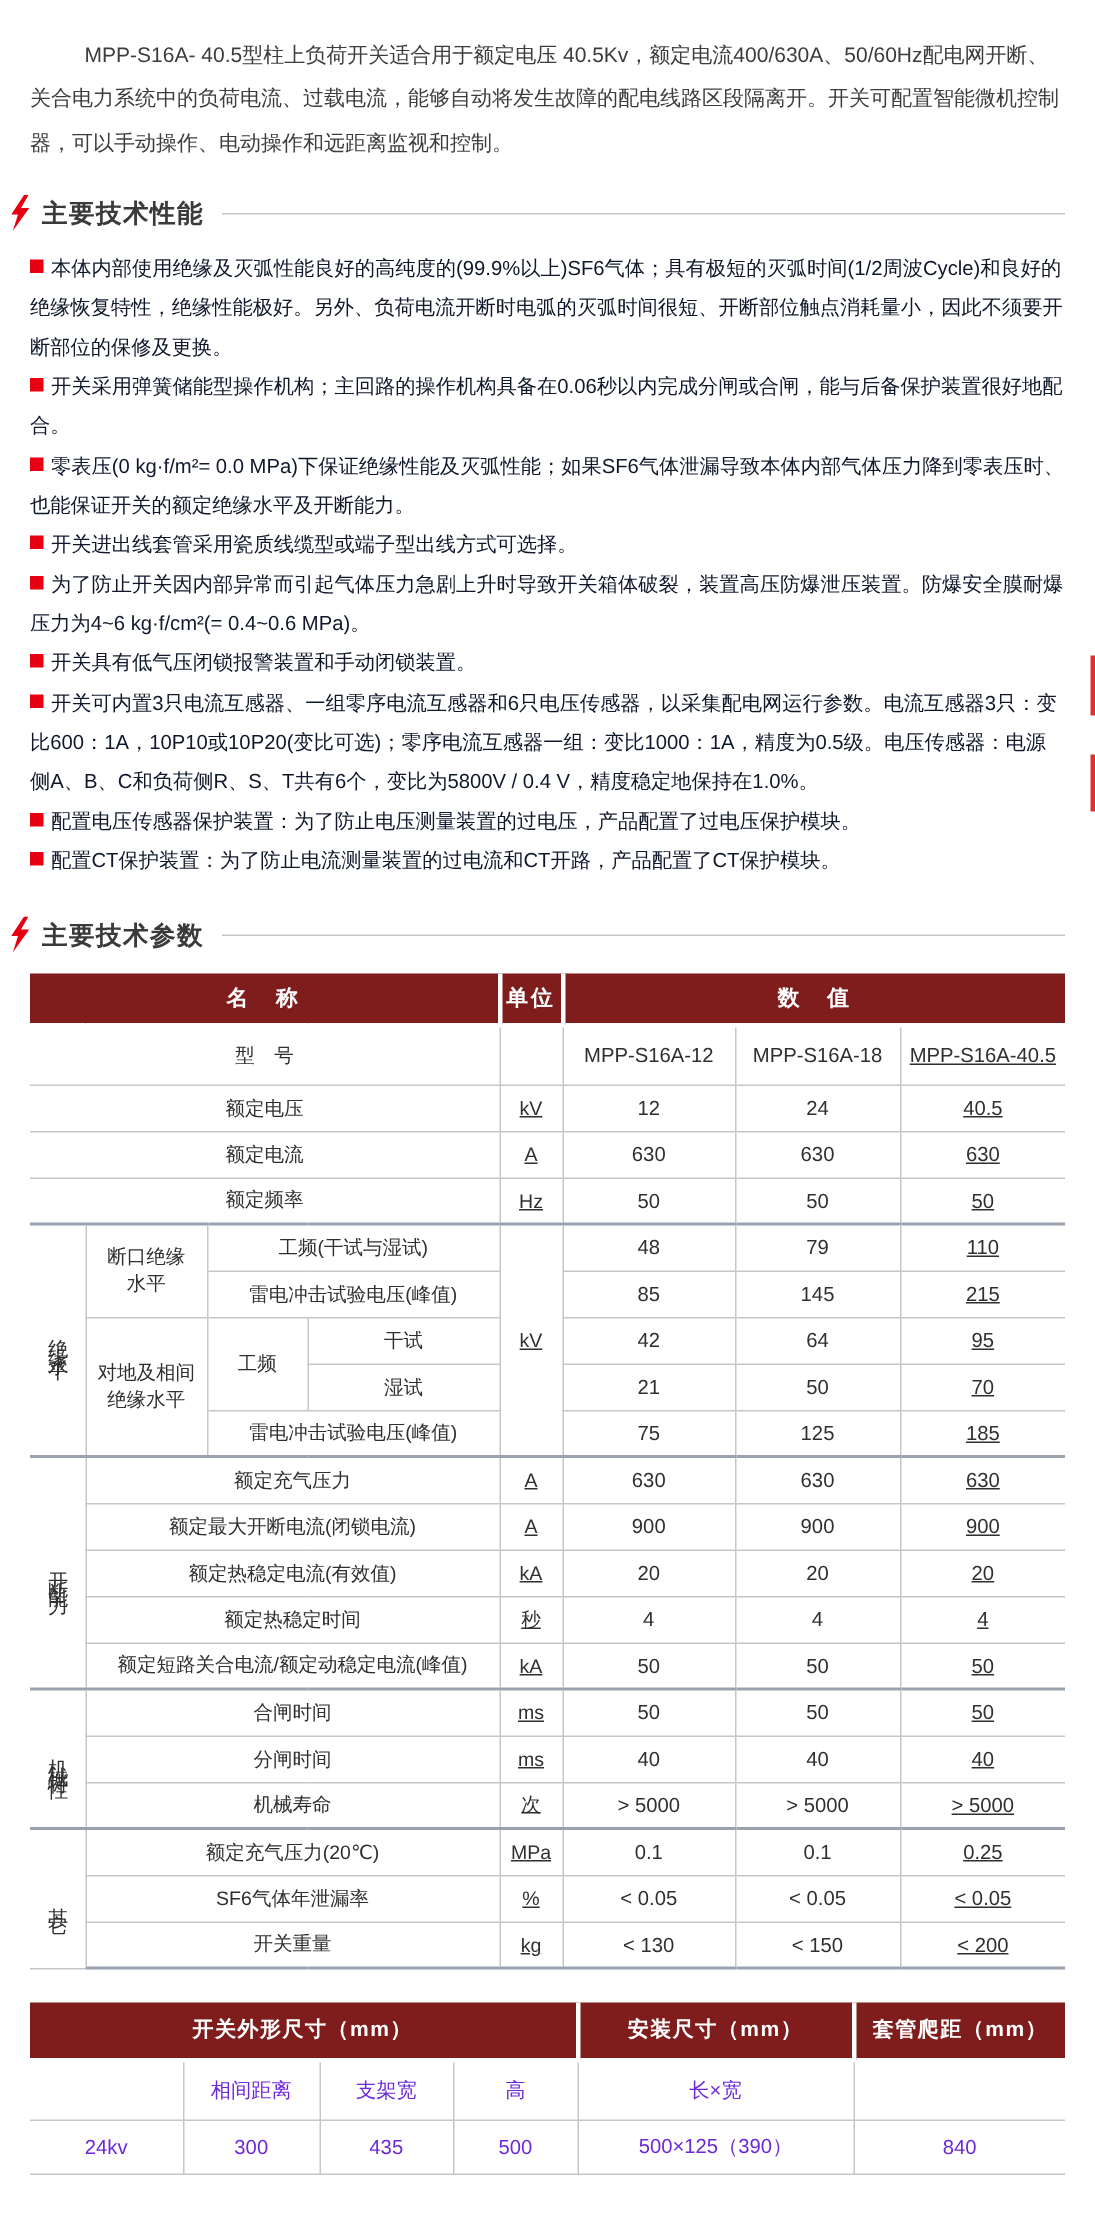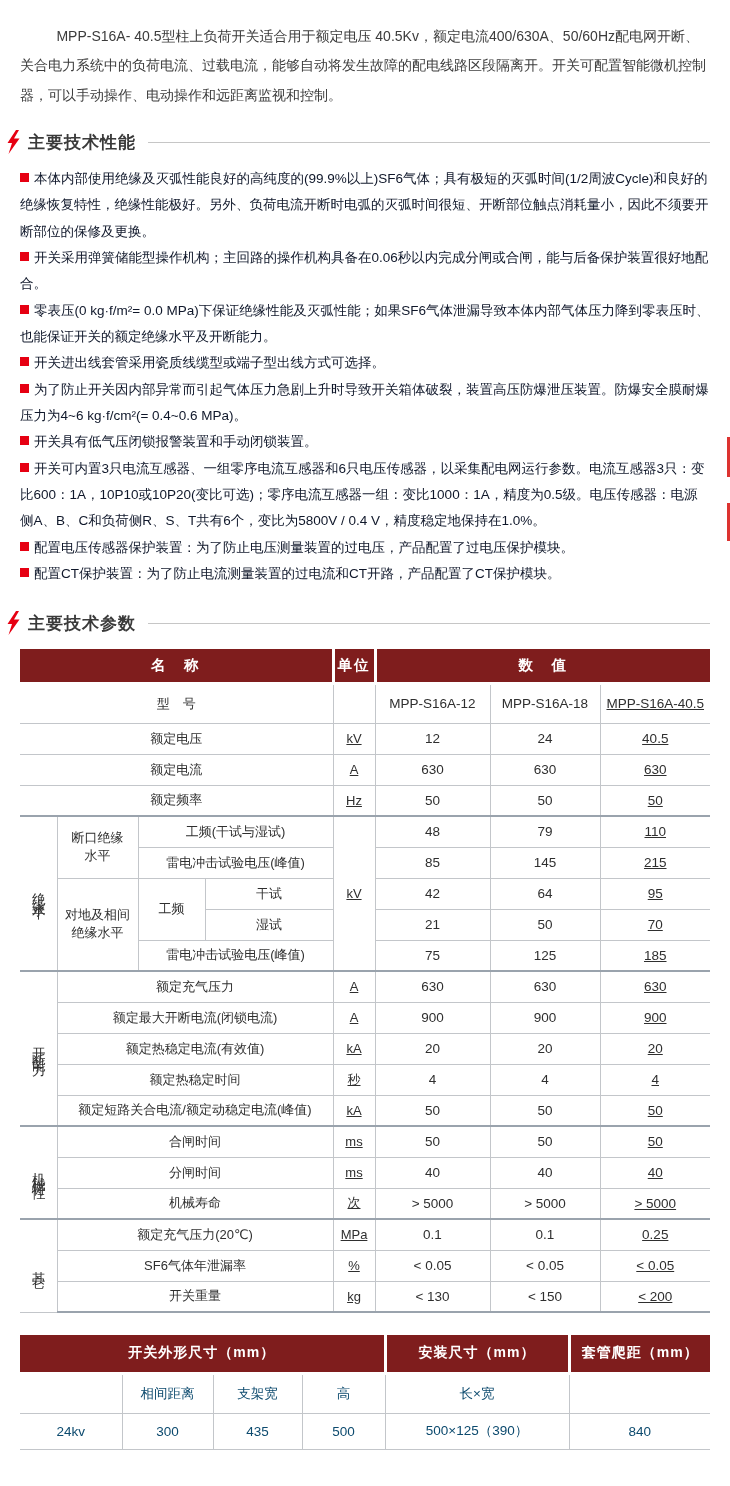--- a/index.html
+++ b/index.html
@@ -50,21 +50,21 @@
   .params .unit { font-size:13px;text-decoration:underline; }
   .params .grp .vtext {
     writing-mode: vertical-rl; text-orientation: upright;
     letter-spacing:5px; font-size:13.5px; display:inline-block;
   }
   .params .sub { white-space:pre-line; line-height:1.45; }
 
   
   .dims { margin-top:22px; }
   .dims thead th { height:38px; font-size:14px; letter-spacing:1px; }
-  .dims td { border:1px solid #c3c6ca; color:#0c4a6e; font-size:13.5px; }
+  .dims td { border:1px solid #c3c6ca; color:#6d28d9; font-size:13.5px; }
   .dims td:first-child { border-left:none; }
   .dims td:last-child { border-right:none; }
   .dims tr.subhead td { height:40px; font-size:13.5px; }
   .dims tbody tr { height:36px; }
 
   
   .edge-mark { position:absolute; right:0; width:3px; background:#dd3330; }
   .edge-mark.m1 { top:437px; height:40px; }
   .edge-mark.m2 { top:503px; height:38px; }
 </style>

